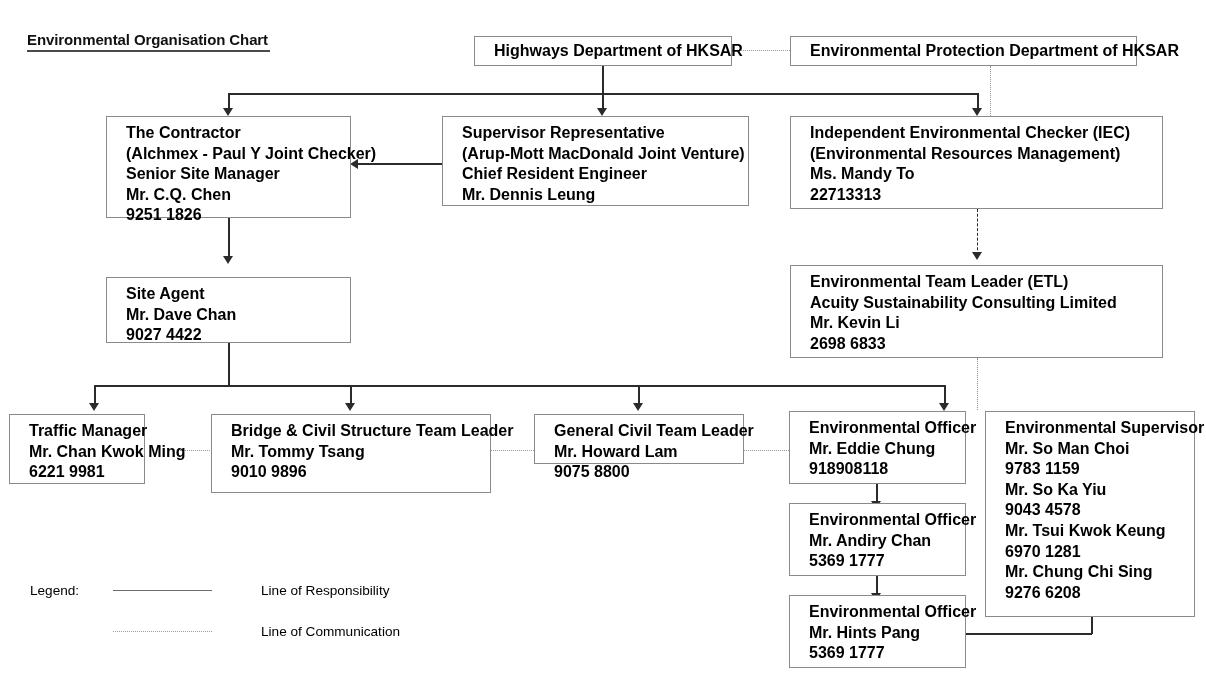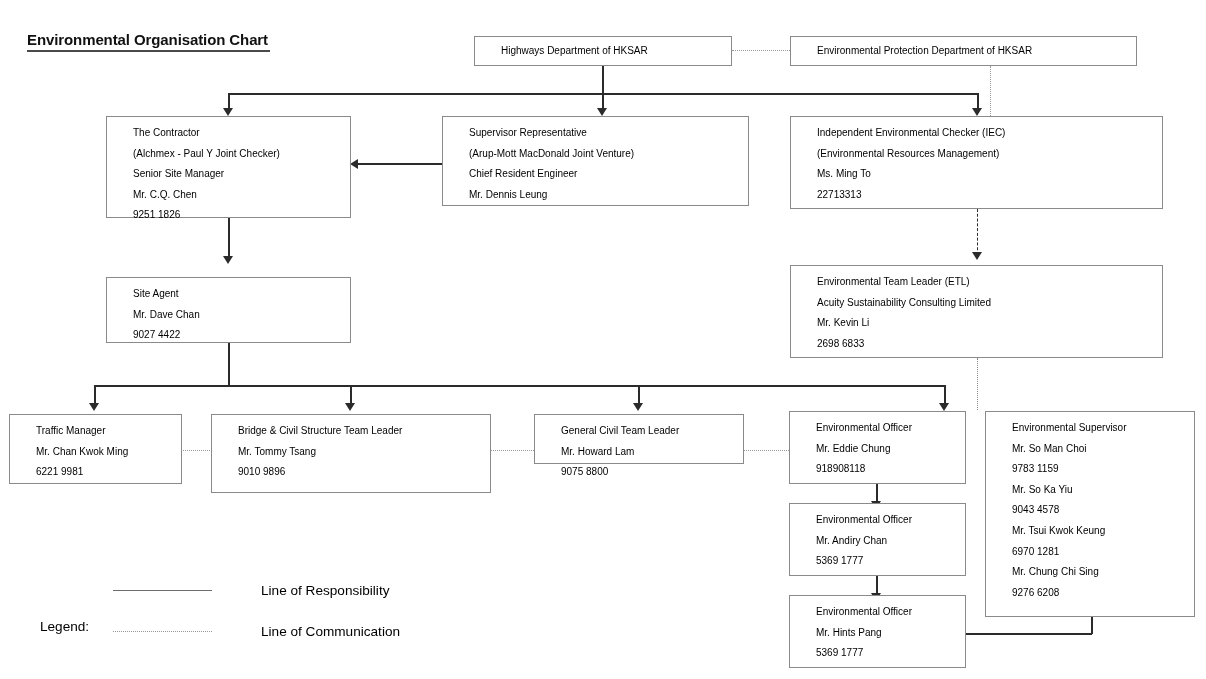--- a/index.html
+++ b/index.html
@@ -17,23 +17,24 @@
     color:#111;white-space:nowrap;
   }
   .chart-title .rule{
     position:absolute;left:0;right:-2px;bottom:-4px;height:2px;background:#4a4a4a;
   }
 
   
   .node{
     position:absolute;box-sizing:border-box;
     border:1px solid #8a8a8a;background:#ffffff;
-    font-size:10px;line-height:20.6px;
-    padding:6px 0 6px 26px;
+    font-size:16px;line-height:20.6px;
+    padding:6px 0 6px 19px;
     white-space:nowrap;
+    font-weight:bold;
   }
   .node .ln{display:block;}
 
   
   .ln-v,.ln-h{position:absolute;background:#2b2b2b;}
   .ln-v{width:1.6px;}
   .ln-h{height:1.6px;}
   .dot-v,.dot-h{position:absolute;}
   .dot-v{width:0;border-left:1px dotted #9a9a9a;}
   .dot-h{height:0;border-top:1px dotted #9a9a9a;}
@@ -138,38 +139,38 @@
   <div class="node" style="left:442px;top:116px;width:307px;height:90px;">
     <span class="ln">Supervisor Representative</span>
     <span class="ln">(Arup-Mott MacDonald Joint Venture)</span>
     <span class="ln">Chief Resident Engineer</span>
     <span class="ln">Mr. Dennis Leung</span>
   </div>
 
   <div class="node" style="left:790px;top:116px;width:373px;height:93px;">
     <span class="ln">Independent Environmental Checker (IEC)</span>
     <span class="ln">(Environmental Resources Management)</span>
-    <span class="ln">Ms. Ming To</span>
+    <span class="ln">Ms. Mandy To</span>
     <span class="ln">22713313</span>
   </div>
 
   <div class="node" style="left:106px;top:277px;width:245px;height:66px;">
     <span class="ln">Site Agent</span>
     <span class="ln">Mr. Dave Chan</span>
     <span class="ln">9027 4422</span>
   </div>
 
   <div class="node" style="left:790px;top:265px;width:373px;height:93px;">
     <span class="ln">Environmental Team Leader (ETL)</span>
     <span class="ln">Acuity Sustainability Consulting Limited</span>
     <span class="ln">Mr. Kevin Li</span>
     <span class="ln">2698 6833</span>
   </div>
 
-  <div class="node" style="left:9px;top:414px;width:173px;height:70px;">
+  <div class="node" style="left:9px;top:414px;width:136px;height:70px;">
     <span class="ln">Traffic Manager</span>
     <span class="ln">Mr. Chan Kwok Ming</span>
     <span class="ln">6221 9981</span>
   </div>
 
   <div class="node" style="left:211px;top:414px;width:280px;height:79px;">
     <span class="ln">Bridge &amp; Civil Structure Team Leader</span>
     <span class="ln">Mr. Tommy Tsang</span>
     <span class="ln">9010 9896</span>
   </div>
@@ -203,21 +204,21 @@
     <span class="ln">Mr. So Man Choi</span>
     <span class="ln">9783 1159</span>
     <span class="ln">Mr. So Ka Yiu</span>
     <span class="ln">9043 4578</span>
     <span class="ln">Mr. Tsui Kwok Keung</span>
     <span class="ln">6970 1281</span>
     <span class="ln">Mr. Chung Chi Sing</span>
     <span class="ln">9276 6208</span>
   </div>
 
-  <div class="legend-label" style="left:40px;top:583px;margin-top:36px;">Legend:</div>
+  <div class="legend-label" style="left:30px;top:583px;">Legend:</div>
 
   <div class="legend-solid" style="left:113px;top:590px;width:99px;"></div>
   <div class="legend-text" style="left:261px;top:583px;">Line of Responsibility</div>
 
   <div class="legend-dotted" style="left:113px;top:631px;width:99px;"></div>
   <div class="legend-text" style="left:261px;top:624px;">Line of Communication</div>
 
 </div>
 
 </body></html>

